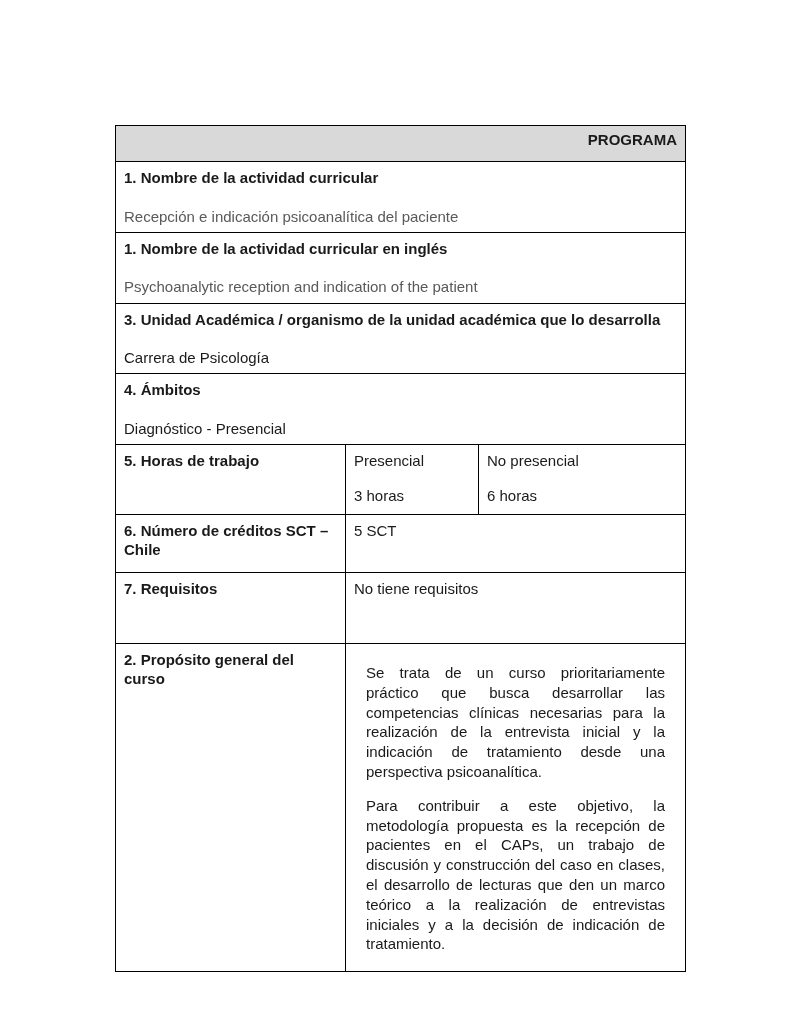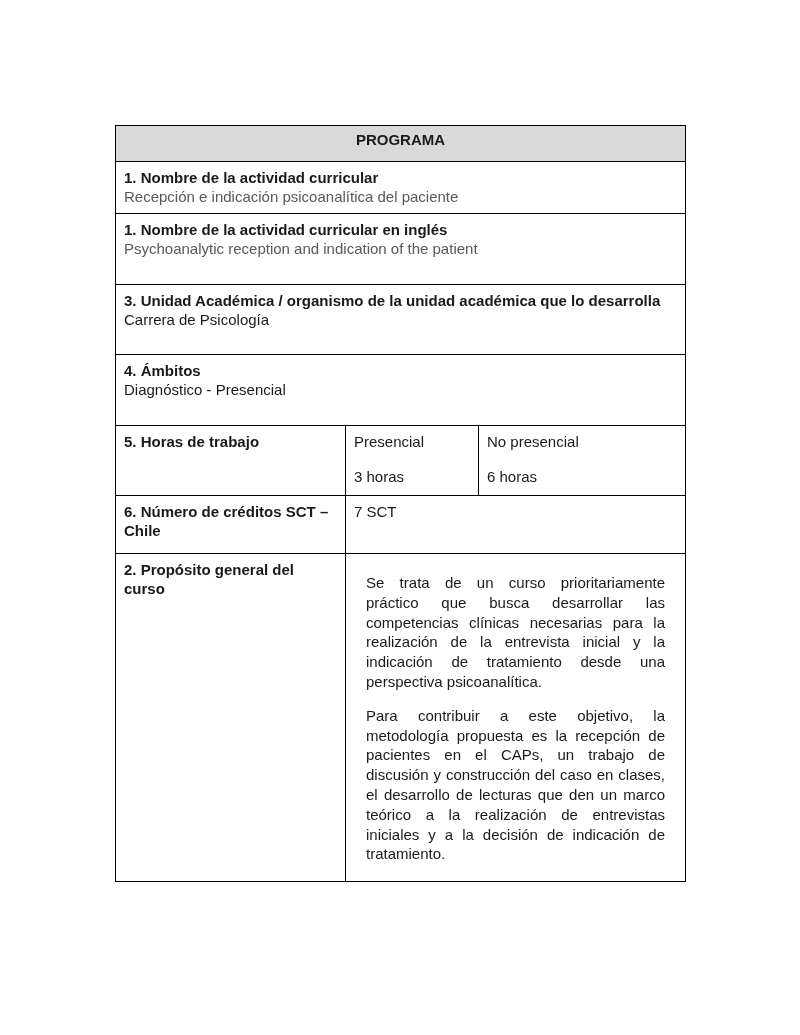--- a/index.html
+++ b/index.html
@@ -30,38 +30,39 @@
     vertical-align: top;
     padding: 5px 8px;
     box-sizing: border-box;
   }
   col.c1 { width: 230px; }
   col.c2 { width: 133px; }
   col.c3 { width: 207px; }
 
   td.title-cell {
     background: #d9d9d9;
-    text-align: center;
+    text-align: right;
     font-weight: bold;
     height: 36px;
     vertical-align: middle;
     padding: 4px 8px;
   }
   .h71 td { height: 71px; }
   .h72 td { height: 52px; }
   .h70 td { height: 70px; }
   .h58 td { height: 58px; }
   .h252 td { height: 252px; }
 
   .lbl {
     font-weight: bold;
     line-height: 1.25;
     padding-top: 2px;
   }
   .val {
+    margin-top: 20px;
     line-height: 1.25;
   }
   .val0 {
     line-height: 1.25;
     padding-top: 2px;
   }
   .gray { color: #595959; }
   .center-val {
     margin-top: 16px;
   }
@@ -128,24 +129,32 @@
         <div class="val0">No presencial</div>
         <div class="val center-val">6 horas</div>
       </td>
     </tr>
 
     <tr class="h58">
       <td>
         <div class="lbl">6. Número de créditos SCT – Chile</div>
       </td>
       <td colspan="2">
-        <div class="val0">7 SCT</div>
+        <div class="val0">5 SCT</div>
       </td>
     </tr>
 
+    <tr class="h71">
+      <td>
+        <div class="lbl">7. Requisitos</div>
+      </td>
+      <td colspan="2">
+        <div class="val0">No tiene requisitos</div>
+      </td>
+    </tr>
 
     <tr class="h252">
       <td>
         <div class="lbl">2. Propósito general del curso</div>
       </td>
       <td colspan="2">
         <p class="para">Se trata de un curso prioritariamente práctico que busca desarrollar las competencias clínicas necesarias para la realización de la entrevista inicial y la indicación de tratamiento desde una perspectiva psicoanalítica.</p>
         <p class="para">Para contribuir a este objetivo, la metodología propuesta es la recepción de pacientes en el CAPs, un trabajo de discusión y construcción del caso en clases, el desarrollo de lecturas que den un marco teórico a la realización de entrevistas iniciales y a la decisión de indicación de tratamiento.</p>
       </td>
     </tr>

